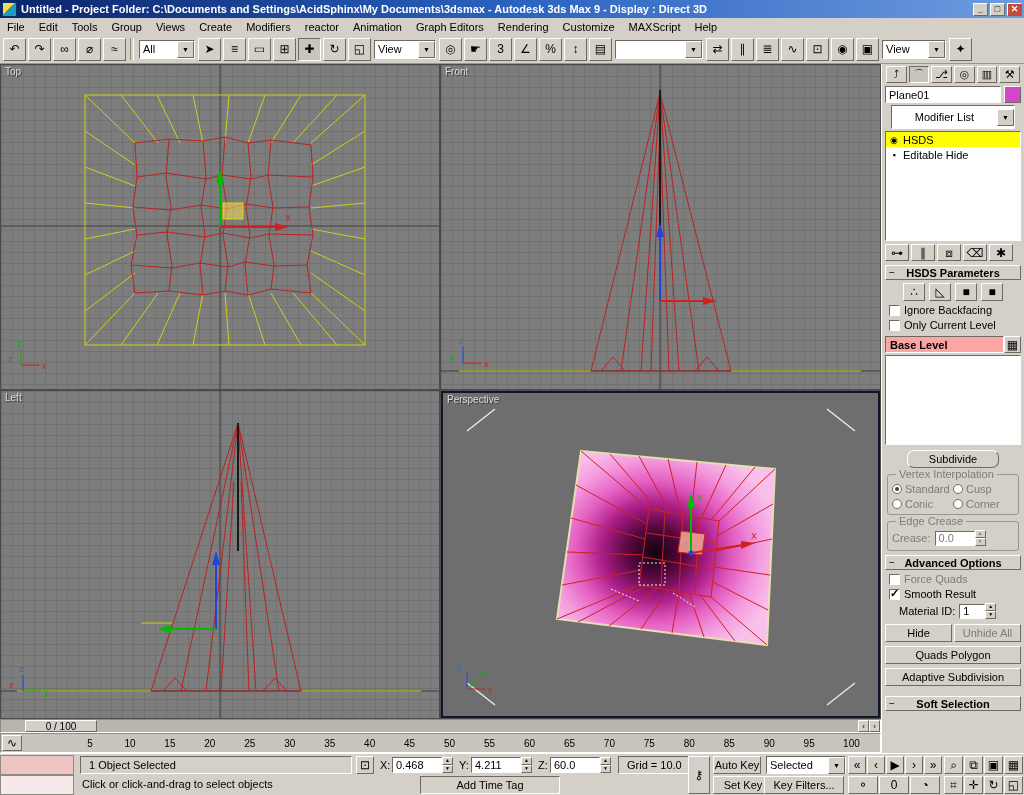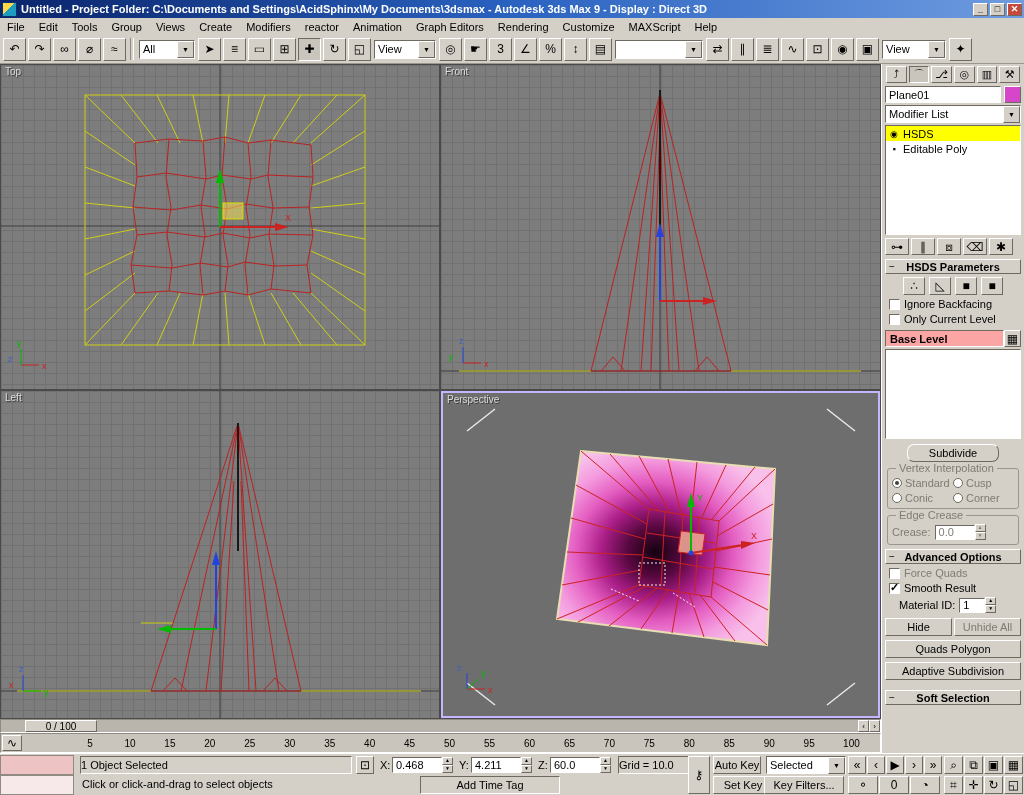--- a/index.html
+++ b/index.html
@@ -36,21 +36,21 @@
   .vp svg{position:absolute;left:0;top:0;}
   
   #timeslider{left:0;top:719px;width:881px;height:14px;background:#b9b5ad;box-sizing:border-box;border:1px solid;border-color:#8f8b83 #fff #fff #8f8b83;display:flex;align-items:center;}
   .sgrip{height:12px;width:72px;margin-left:24px;font-size:10px;}
   .sarrow{width:11px;height:12px;font-size:8px;}
   #trackbar{left:0;top:733px;width:881px;height:20px;background:#c9c5bc;box-sizing:border-box;border:1px solid;border-color:#8f8b83 #fff #fff #8f8b83;display:flex;align-items:center;}
   #ticks{display:flex;justify-content:space-between;width:776px;margin-left:62px;font-size:10px;}
   .tick{min-width:12px;text-align:center;}
   
   #statusbar{left:0;top:753px;width:1024px;height:42px;background:#d4d0c8;border-top:1px solid #fff;box-sizing:border-box;}
-  .field{background:#d4d0c8;box-sizing:border-box;display:flex;align-items:center;padding:0 0;overflow:hidden;white-space:nowrap;}
+  .field{background:#d4d0c8;box-sizing:border-box;display:flex;align-items:center;padding:0 8px;overflow:hidden;white-space:nowrap;}
   .wfield{background:#fff;box-sizing:border-box;display:flex;align-items:center;padding:0 3px;overflow:hidden;white-space:nowrap;}
   .spin{display:flex;flex-direction:column;width:11px;height:16px;}
   .spin div{flex:1;background:#d4d0c8;border:1px solid;border-color:#fff #6e6a61 #6e6a61 #fff;font-size:5px;line-height:5px;text-align:center;}
   
   #cpanel{left:881px;top:64px;width:143px;height:689px;background:#d4d0c8;border-left:1px solid #fff;box-sizing:border-box;padding:2px 3px;}
   .ptabs{display:flex;height:18px;margin-bottom:2px;}
   .ptab{flex:1;height:17px;margin:0 1px;font-size:11px;}
   .ptab.active{border-color:#6e6a61 #fff #fff #6e6a61;background:#c9c5bc;}
   .rollout{height:15px;margin:4px 0 2px 0;font-size:11px;font-weight:bold;justify-content:center;position:relative;}
   .rollout .pm{position:absolute;left:3px;top:1px;font-weight:normal;font-size:10px;}
@@ -250,21 +250,21 @@
         <g font-size="9">
           <line x1="22" y1="300" x2="40" y2="300" stroke="#00bb00"></line>
           <line x1="22" y1="300" x2="22" y2="284" stroke="#2244dd"></line>
           <text x="43" y="304" fill="#00bb00">y</text>
           <text x="18" y="281" fill="#3a5fd0">z</text>
           <text x="8" y="297" fill="#cc2222">x</text>
         </g>
       </svg>
     </div>
 
-    <div class="vp noGrid" style="left:441px;top:327px;width:435px;height:323px;border:2px solid #c4b5fd;">
+    <div class="vp noGrid" style="left:441px;top:327px;width:435px;height:323px;border:2px solid #0f172a;">
       <div class="vplabel">Perspective</div>
       <svg width="435" height="323">
         <defs>
           <radialGradient id="pgrad" cx="45%" cy="52%" r="58%">
             <stop offset="0" stop-color="#140210"></stop>
             <stop offset="0.22" stop-color="#57083f"></stop>
             <stop offset="0.42" stop-color="#a91d86"></stop>
             <stop offset="0.62" stop-color="#e35cc0"></stop>
             <stop offset="0.82" stop-color="#f49ade"></stop>
             <stop offset="1" stop-color="#f8c0ea"></stop>
@@ -349,34 +349,34 @@
         <span class="ptab btn out glyph active">⌒</span>
         <span class="ptab btn out glyph">⎇</span>
         <span class="ptab btn out glyph">◎</span>
         <span class="ptab btn out glyph">▥</span>
         <span class="ptab btn out glyph">⚒</span>
       </div>
     <div style="display:flex;align-items:center;margin:2px 0;">
       <span class="wfield in" style="flex:1;height:17px;">Plane01</span>
       <span class="out" style="width:15px;height:15px;margin-left:3px;background:#d646c8;display:inline-block;"></span>
     </div>
-    <div class="dd in" style="height:18px;margin:2px 0;">
+    <div class="dd in" style="height:24px;margin:2px 6px;text-align:center;">
       <span class="val">Modifier List</span>
       <span class="arrow">▼</span>
     </div>
     <div class="in" style="background:#fff;height:108px;overflow:hidden;">
 
         <div class="stackrow selected">
           <span class="sicon">◉</span>
           <span>HSDS</span>
         </div>
 
         <div class="stackrow">
           <span class="sicon">▪</span>
-          <span>Editable Poly</span>
+          <span>Editable Hide</span>
         </div>
       </div>
     <div style="display:flex;margin:3px 0;">
 
     <span class="btn out glyph" style="width:24px;height:17px;margin-right:2px;">⊶</span>
         <span class="btn out glyph" style="width:24px;height:17px;margin-right:2px;">∥</span>
         <span class="btn out glyph" style="width:24px;height:17px;margin-right:2px;">⧈</span>
         <span class="btn out glyph" style="width:24px;height:17px;margin-right:2px;">⌫</span>
         <span class="btn out glyph" style="width:24px;height:17px;margin-right:2px;">✱</span>
       </div>

